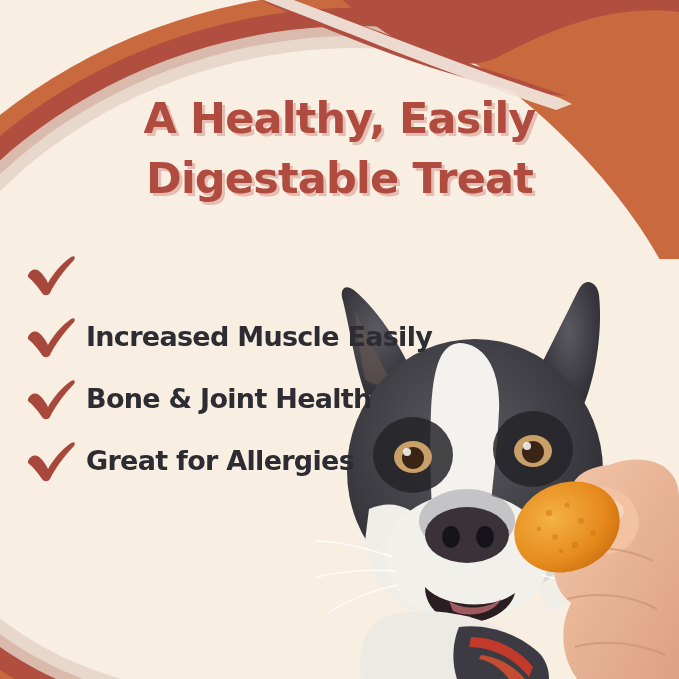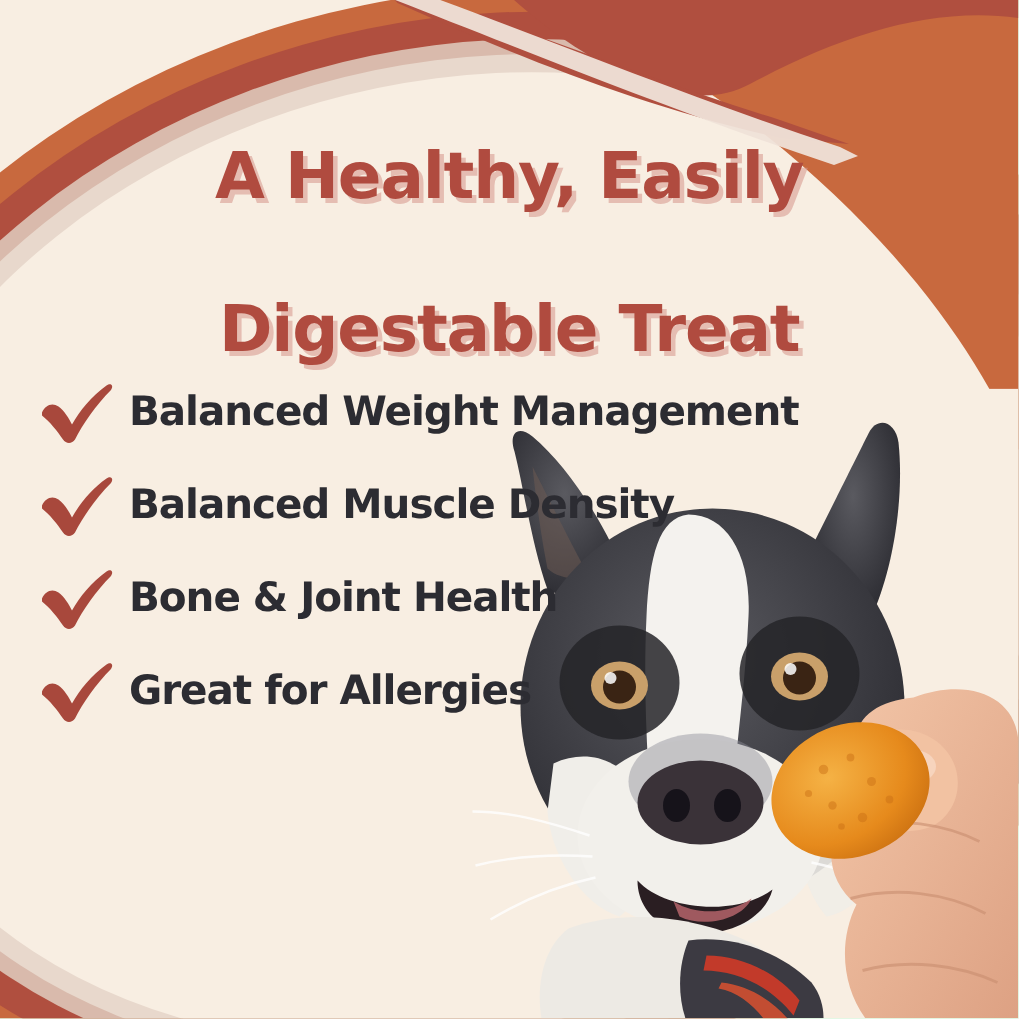--- a/index.html
+++ b/index.html
@@ -86,21 +86,21 @@
     font-size: 27px;
     letter-spacing: -0.7px;
     color: #2C2C32;
     white-space: nowrap;
     margin-left: 6px;
   }
 </style>
 </head>
 <body>
 
-<div id="poster" style="background: #86efac;">
+<div id="poster" style="background: #fdba74;">
 
   <svg id="bg-svg" viewBox="0 0 679 679" preserveAspectRatio="none">
     <defs>
       <clipPath id="frameClip">
         <rect x="0" y="0" width="679" height="679"></rect>
       </clipPath>
     </defs>
 
     <g clip-path="url(#frameClip)">
 
@@ -227,41 +227,40 @@
           <circle cx="230" cy="270" r="2.4"></circle>
           <circle cx="284" cy="274" r="2.6"></circle>
           <circle cx="252" cy="292" r="2.2"></circle>
         </g>
       </g>
     </svg>
   </div>
 
   <div id="headline">
     <div class="headline-line" style="color: rgb(176, 75, 63); text-shadow: rgba(214, 150, 138, 0.55) 3px 3px 0px;">A Healthy, Easily</div>
-    <div class="headline-line" style="color: rgb(176, 75, 63); text-shadow: rgba(214, 150, 138, 0.55) 3px 3px 0px; margin-top: 42px;">Digestable Treat</div>
+    <div class="headline-line" style="color: rgb(176, 75, 63); text-shadow: rgba(214, 150, 138, 0.55) 3px 3px 0px;">Digestable Treat</div>
   </div>
 
   <div id="benefits">
       <div class="benefit-row">
     <svg class="check-icon" viewBox="0 0 58 46">
       <path d="M 6,24 C 8,19 13,17 17,20 C 21,23 24,28 26,32
                C 31,23 39,13 49,6 C 52,4 54,6 52,9
                C 42,19 33,32 28,42 C 26,45 22,45 20,42
                C 16,36 11,30 6,26 Z" fill="#A8483C"></path>
     </svg>
-    <span class="benefit-label" style="color: rgb(44, 44, 50);">Balanced Weight Management</span>
-  </div>
-      <div class="benefit-row">
-    <svg class="check-icon" viewBox="0 0 58 46">
-      <path d="M 6,24 C 8,19 13,17 17,20 C 21,23 24,28 26,32
-               C 31,23 39,13 49,6 C 52,4 54,6 52,9
-               C 42,19 33,32 28,42 C 26,45 22,45 20,42
-               C 16,36 11,30 6,26 Z" fill="#A8483C"></path>
-    </svg>
-    <span class="benefit-label" style="color: rgb(44, 44, 50);">Balanced Muscle Density</span>
+  </div>
+      <div class="benefit-row">
+    <svg class="check-icon" viewBox="0 0 58 46">
+      <path d="M 6,24 C 8,19 13,17 17,20 C 21,23 24,28 26,32
+               C 31,23 39,13 49,6 C 52,4 54,6 52,9
+               C 42,19 33,32 28,42 C 26,45 22,45 20,42
+               C 16,36 11,30 6,26 Z" fill="#A8483C"></path>
+    </svg>
+    <span class="benefit-label" style="color: rgb(44, 44, 50);">Increased Muscle Easily</span>
   </div>
       <div class="benefit-row">
     <svg class="check-icon" viewBox="0 0 58 46">
       <path d="M 6,24 C 8,19 13,17 17,20 C 21,23 24,28 26,32
                C 31,23 39,13 49,6 C 52,4 54,6 52,9
                C 42,19 33,32 28,42 C 26,45 22,45 20,42
                C 16,36 11,30 6,26 Z" fill="#A8483C"></path>
     </svg>
     <span class="benefit-label" style="color: rgb(44, 44, 50);">Bone &amp; Joint Health</span>
   </div>

